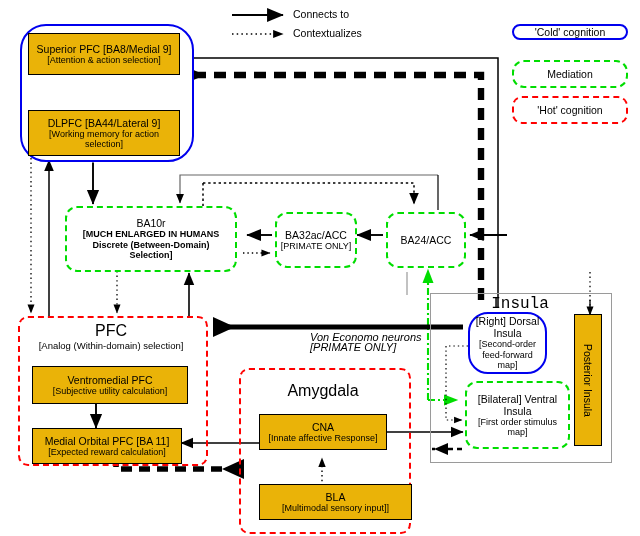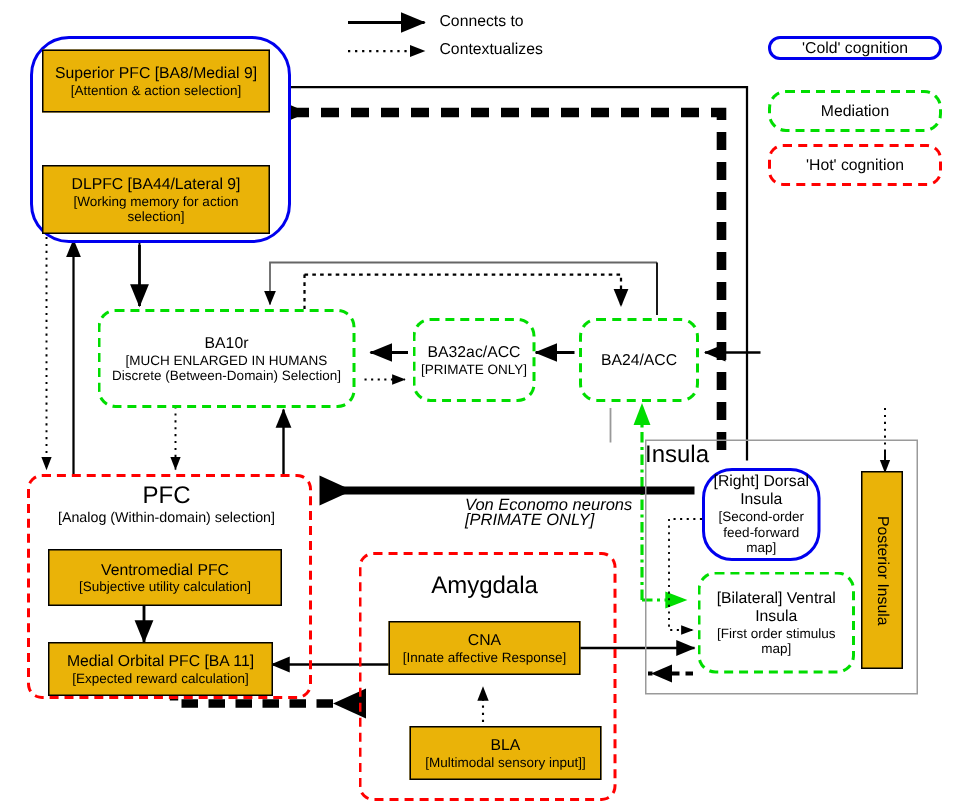--- a/index.html
+++ b/index.html
@@ -255,21 +255,21 @@
     <div class="t2">[Attention &amp; action selection]</div>
   </div>
 
   <div class="node rect-box" style="left:28px; top:110px; width:152px; height:46px;">
     <div class="t1">DLPFC [BA44/Lateral 9]</div>
     <div class="t2" style="padding:0 10px;">[Working memory for action selection]</div>
   </div>
 
   <div class="node green-dashdot" style="left:65px; top:206px; width:172px; height:66px;">
     <div class="t1">BA10r</div>
-    <div class="t2" style="padding:0 3px;">[MUCH ENLARGED IN HUMANS Discrete (Between-Domain) Selection]</div>
+    <div class="t2" style="padding:0 3px;font-weight:bold;">[MUCH ENLARGED IN HUMANS Discrete (Between-Domain) Selection]</div>
   </div>
 
   <div class="node green-dashdot" style="left:275px; top:212px; width:82px; height:56px;">
     <div class="t1">BA32ac/ACC</div>
     <div class="t2">[PRIMATE ONLY]</div>
   </div>
 
   <div class="node green-dashdot" style="left:386px; top:212px; width:80px; height:56px;">
     <div class="t1">BA24/ACC</div>
   </div>
@@ -294,27 +294,27 @@
   <div class="red-dashed" style="position:absolute; left:239px; top:368px; width:168px; height:162px;"></div>
   <div style="position:absolute; left:239px; top:382px; width:168px; text-align:center;">
     <div class="tb">Amygdala</div>
   </div>
 
   <div class="node rect-box" style="left:259px; top:414px; width:128px; height:36px;">
     <div class="t1">CNA</div>
     <div class="t2">[Innate affective Response]</div>
   </div>
 
-  <div class="node rect-box" style="left:273px; top:484px; width:128px; height:36px;">
+  <div class="node rect-box" style="left:259px; top:484px; width:153px; height:36px;">
     <div class="t1">BLA</div>
     <div class="t2">[Multimodal sensory input]]</div>
   </div>
 
   <div class="gray-box" style="position:absolute; left:430px; top:293px; width:180px; height:168px; background:transparent;"></div>
-  <div style="position:absolute; left:430px; top:295px; width:180px; ">
+  <div style="position:absolute; left:430px; top:295px; width:180px; text-align:center;font-family:Liberation Mono, monospace;">
     <div class="tb">Insula</div>
   </div>
 
   <div class="node blue-round-s" style="left:468px; top:312px; width:79px; height:62px;">
     <div class="t1" style="padding:0 4px;">[Right] Dorsal Insula</div>
     <div class="t2" style="padding:0 4px;">[Second-order feed-forward map]</div>
   </div>
 
   <div class="node green-dashdot" style="left:465px; top:381px; width:105px; height:68px;">
     <div class="t1" style="padding:0 4px;">[Bilateral] Ventral Insula</div>

